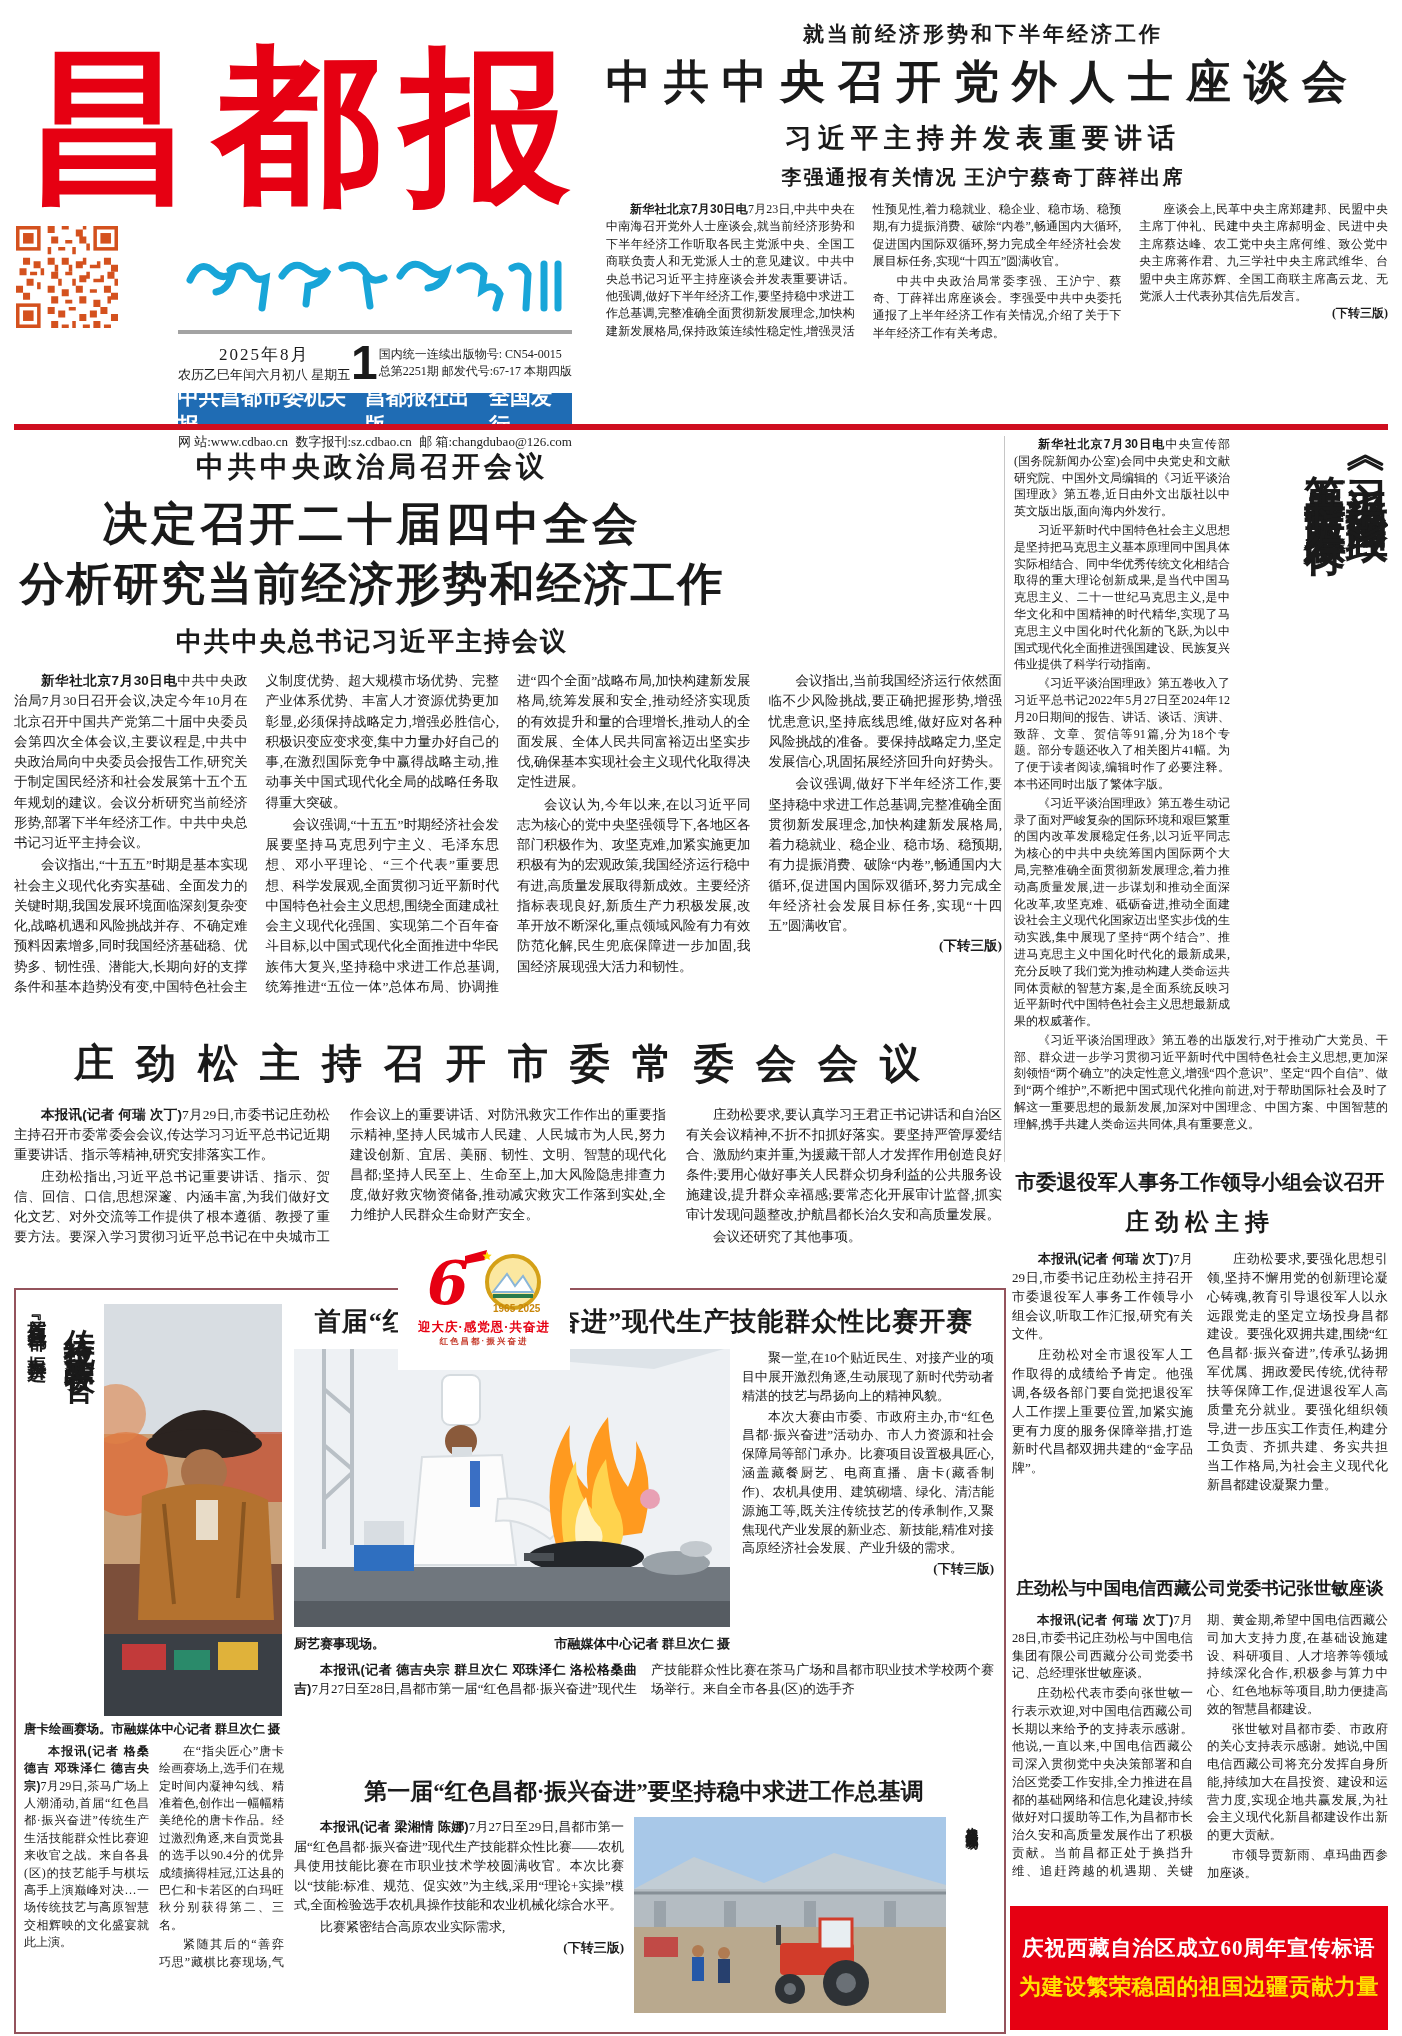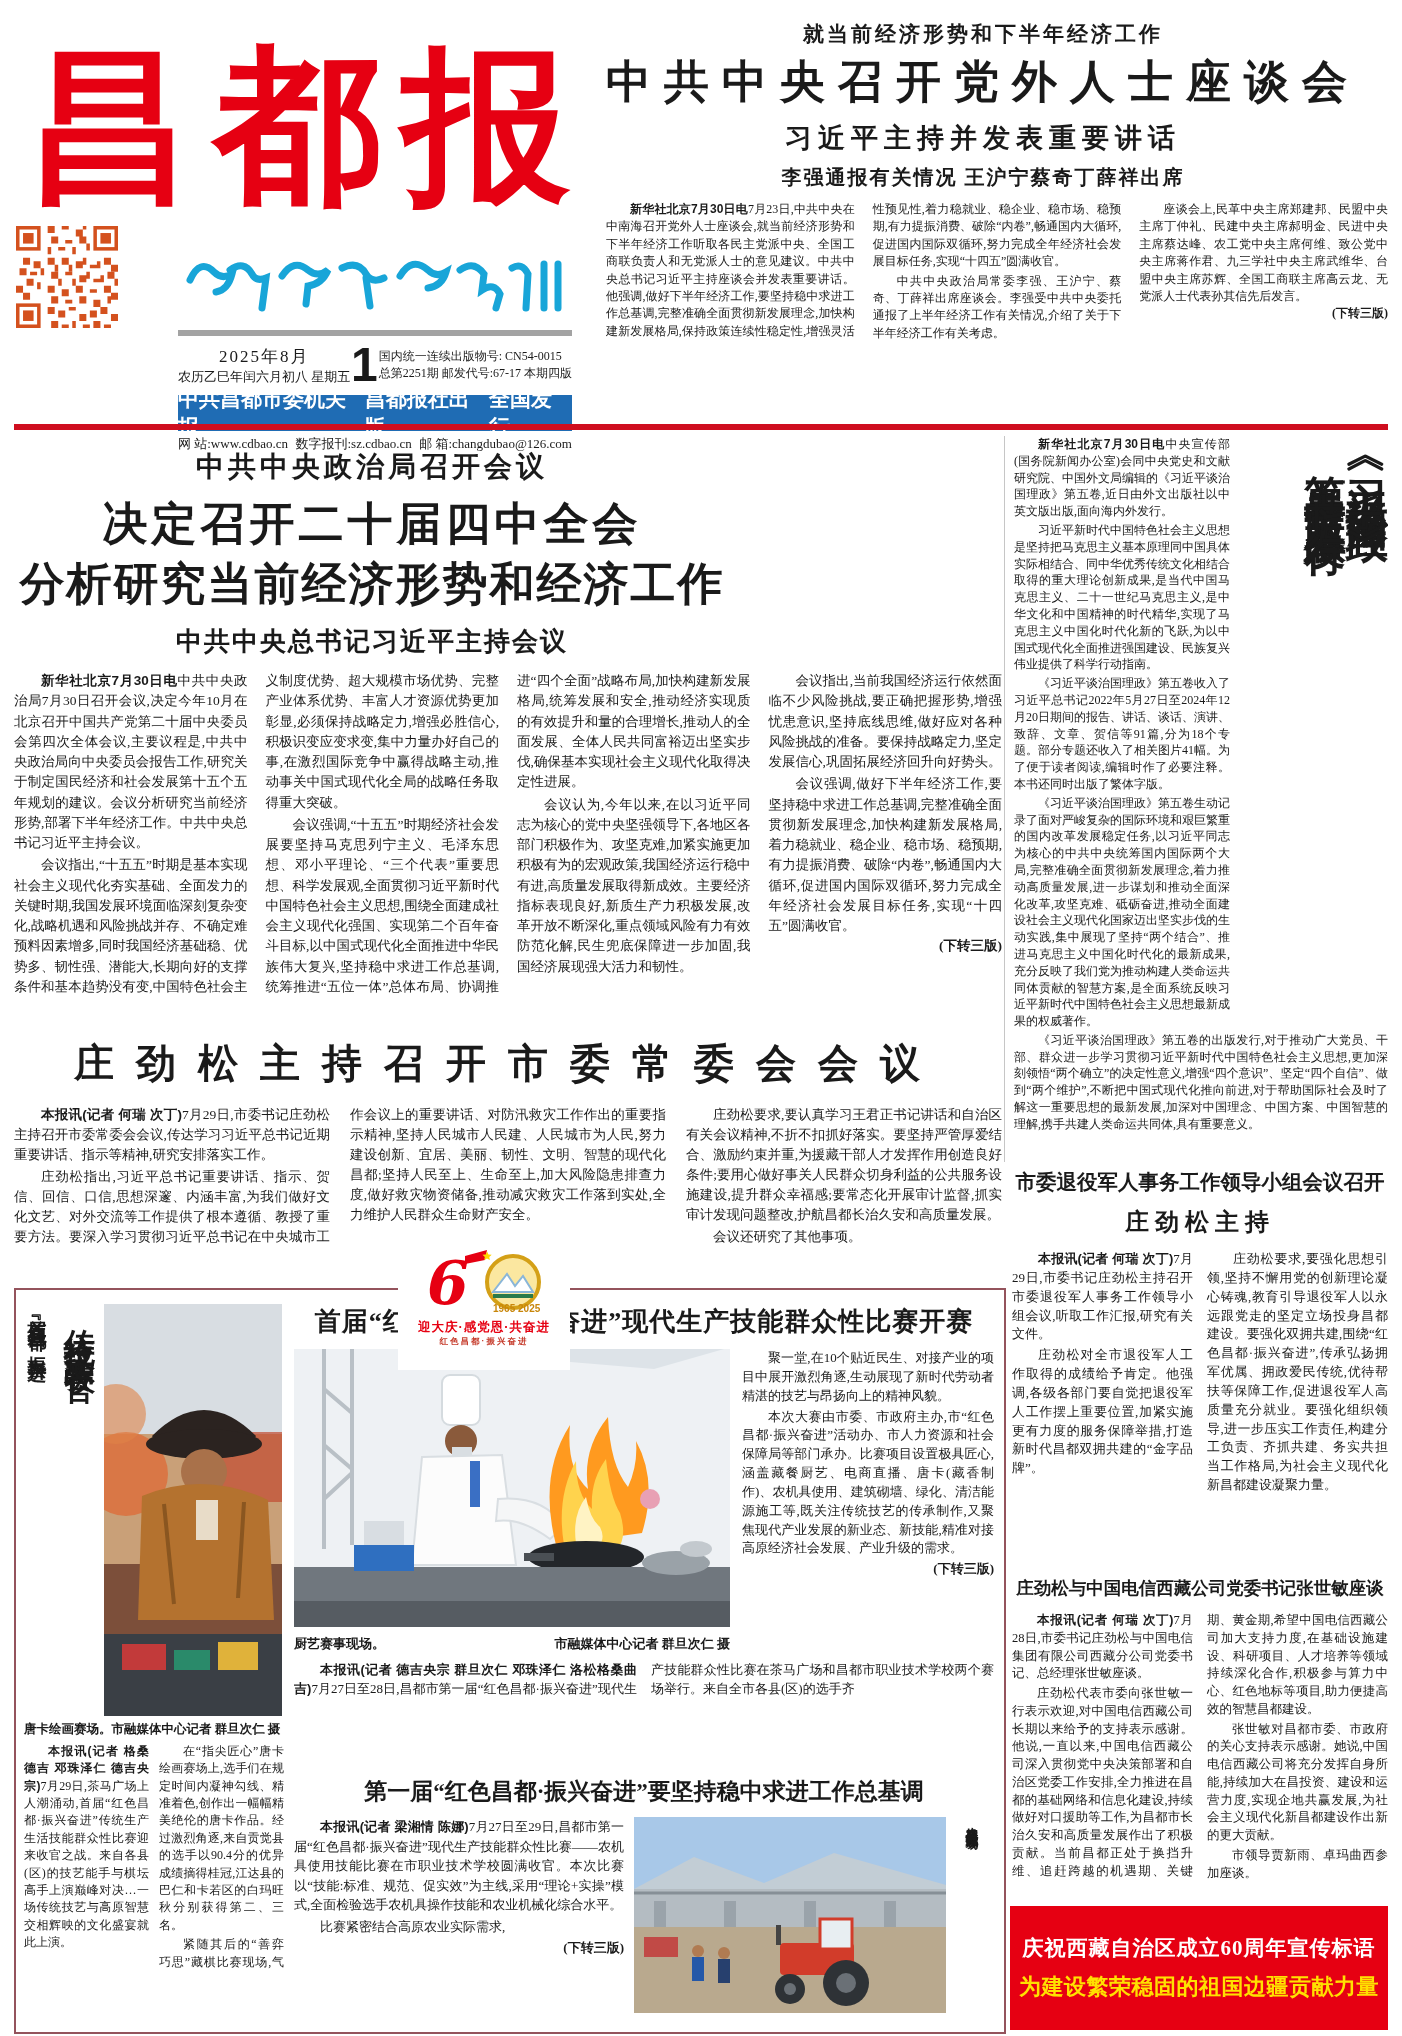--- a/index.html
+++ b/index.html
@@ -14,21 +14,21 @@
   .turn{font-weight:700;text-align:right;margin:0;}
   .just{text-align:justify;}
   .vert{writing-mode:vertical-rl;text-orientation:upright;}
 
   
   .mast-title{left:25px;top:2px;width:545px;height:245px;display:flex;justify-content:space-between;
       align-items:center;color:#e60012;font-weight:700;font-size:168px;font-family:"DejaVu Serif",serif;}
   .mast-title p{margin:0;line-height:220px;}
   .tibetan{left:178px;top:250px;width:396px;height:64px;}
   .qr{left:16px;top:226px;width:102px;height:102px;}
-  .info{left:178px;top:330px;width:394px;border-top:6px solid #a3a3a3;padding-top:3px;}
+  .info{left:178px;top:330px;width:394px;border-top:4px solid #a3a3a3;padding-top:3px;}
   .info-row1{display:flex;align-items:center;justify-content:space-between;height:52px;}
   .date-col p{margin:0;text-align:center;font-size:13px;}
   .date-col p:first-child{font-size:17px;letter-spacing:2px;}
   .big-day{font-size:48px;font-weight:900;line-height:48px;}
   .issue-col p{margin:0;font-size:12px;}
   .blue-bar{margin-top:4px;height:36px;background:#1f6cb4;color:#fff;display:flex;align-items:center;
       justify-content:space-around;font-weight:700;font-size:21px;}
   .blue-bar p{margin:0;}
   .contact{height:26px;display:flex;align-items:center;justify-content:space-between;font-size:13px;}
   .contact p{margin:0;}

